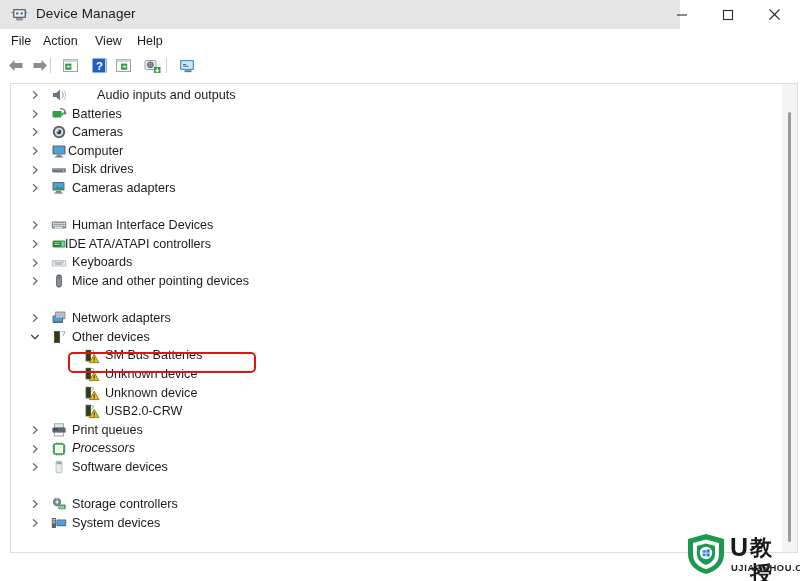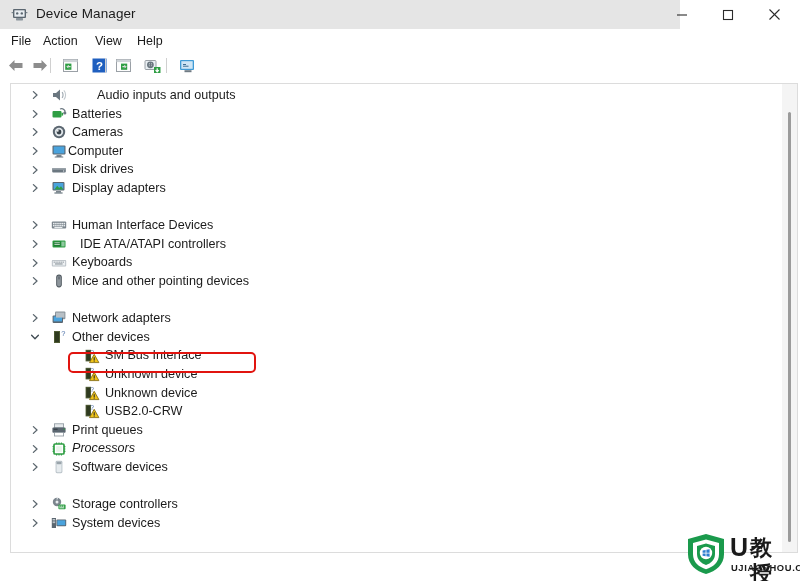--- a/index.html
+++ b/index.html
@@ -325,21 +325,21 @@
           </span>
           <span class="ico" style="left: 40px;">
             <svg width="16" height="16" viewBox="0 0 16 16">
               <rect x="1.5" y="2" width="12" height="8.4" rx="1" fill="#5b6670"></rect>
               <rect x="2.6" y="3" width="9.8" height="6.4" fill="#4aa3dd"></rect>
               <path d="M3.5 9.4 L6.2 5.8 L8.2 8 L10 6.2 L12.4 9.4 Z" fill="#2f9e44"></path>
               <rect x="5" y="11" width="5" height="1.6" fill="#7b858d"></rect>
               <rect x="3.4" y="12.4" width="8.2" height="1.2" fill="#6b7780"></rect>
             </svg>
           </span>
-          <span class="lbl" style="left: 61px;">Display adapters</span>
+          <span class="lbl" style="left: 61px;">Cameras adapters</span>
         </div>
         <div class="row" style="top: 132.2px;">
           <span class="chev" style="left: 18px;">
             <svg width="10" height="10" viewBox="0 0 10 10">
               <path d="M3.4 1.6 L7 5 L3.4 8.4" fill="none" stroke="#5a656d" stroke-width="1.3" stroke-linecap="round" stroke-linejoin="round"></path>
             </svg>
           </span>
           <span class="ico" style="left: 40px;">
             <svg width="16" height="16" viewBox="0 0 16 16">
               <rect x="0.8" y="4.6" width="14.4" height="7" rx="1" fill="#7b858d"></rect>
@@ -372,21 +372,21 @@
             <svg width="16" height="16" viewBox="0 0 16 16">
               <rect x="1.5" y="4.5" width="13" height="7" rx="1" fill="#2f9e44"></rect>
               <rect x="2.6" y="5.6" width="7" height="4.8" fill="#1f7a33"></rect>
               <g fill="#d9e6dc">
                 <rect x="3.4" y="6.4" width="5.4" height=".8"></rect>
                 <rect x="3.4" y="8" width="5.4" height=".8"></rect>
               </g>
               <rect x="10.4" y="5.6" width="3.2" height="4.8" fill="#8fc9a0"></rect>
             </svg>
           </span>
-          <span class="lbl" style="left: 69px;">IDE ATA/ATAPI controllers</span>
+          <span class="lbl" style="left: 54px;">IDE ATA/ATAPI controllers</span>
         </div>
         <div class="row" style="top: 169.4px;">
           <span class="chev" style="left: 18px;">
             <svg width="10" height="10" viewBox="0 0 10 10">
               <path d="M3.4 1.6 L7 5 L3.4 8.4" fill="none" stroke="#5a656d" stroke-width="1.3" stroke-linecap="round" stroke-linejoin="round"></path>
             </svg>
           </span>
           <span class="ico" style="left: 40px;">
             <svg width="16" height="16" viewBox="0 0 16 16">
               <rect x="0.8" y="5" width="14.4" height="6.4" rx="1" fill="#b9c0c6"></rect>
@@ -455,21 +455,21 @@
           <span class="ico" style="left: 73px;">
             <svg width="16" height="16" viewBox="0 0 16 16">
               <path d="M1.6 1.8 L7 1.8 L7 13.4 L1.6 13.4 Z" fill="#4f5b34"></path>
               <path d="M2.4 2.8 L6.2 2.8 L6.2 12.4 L2.4 12.4 Z" fill="#2f3a1f"></path>
               <text x="6.2" y="6.6" font-family="Liberation Sans, sans-serif" font-size="6.6" fill="#4a6fa8">?</text>
               <path d="M10.2 6.3 L14.9 14.6 L5.5 14.6 Z" fill="#f0c419" stroke="#7a6209" stroke-width=".8" stroke-linejoin="round"></path>
               <rect x="9.65" y="9.2" width="1.1" height="2.9" fill="#2b2b2b"></rect>
               <rect x="9.65" y="12.5" width="1.1" height="1.1" fill="#2b2b2b"></rect>
             </svg>
           </span>
-          <span class="lbl" style="left: 94px;">SM Bus Interface</span>
+          <span class="lbl" style="left: 94px;">SM Bus Batteries</span>
         </div>
         <div class="row" style="top: 281px;">
           <span class="ico" style="left: 73px;">
             <svg width="16" height="16" viewBox="0 0 16 16">
               <path d="M1.6 1.8 L7 1.8 L7 13.4 L1.6 13.4 Z" fill="#4f5b34"></path>
               <path d="M2.4 2.8 L6.2 2.8 L6.2 12.4 L2.4 12.4 Z" fill="#2f3a1f"></path>
               <text x="6.2" y="6.6" font-family="Liberation Sans, sans-serif" font-size="6.6" fill="#4a6fa8">?</text>
               <path d="M10.2 6.3 L14.9 14.6 L5.5 14.6 Z" fill="#f0c419" stroke="#7a6209" stroke-width=".8" stroke-linejoin="round"></path>
               <rect x="9.65" y="9.2" width="1.1" height="2.9" fill="#2b2b2b"></rect>
               <rect x="9.65" y="12.5" width="1.1" height="1.1" fill="#2b2b2b"></rect>

